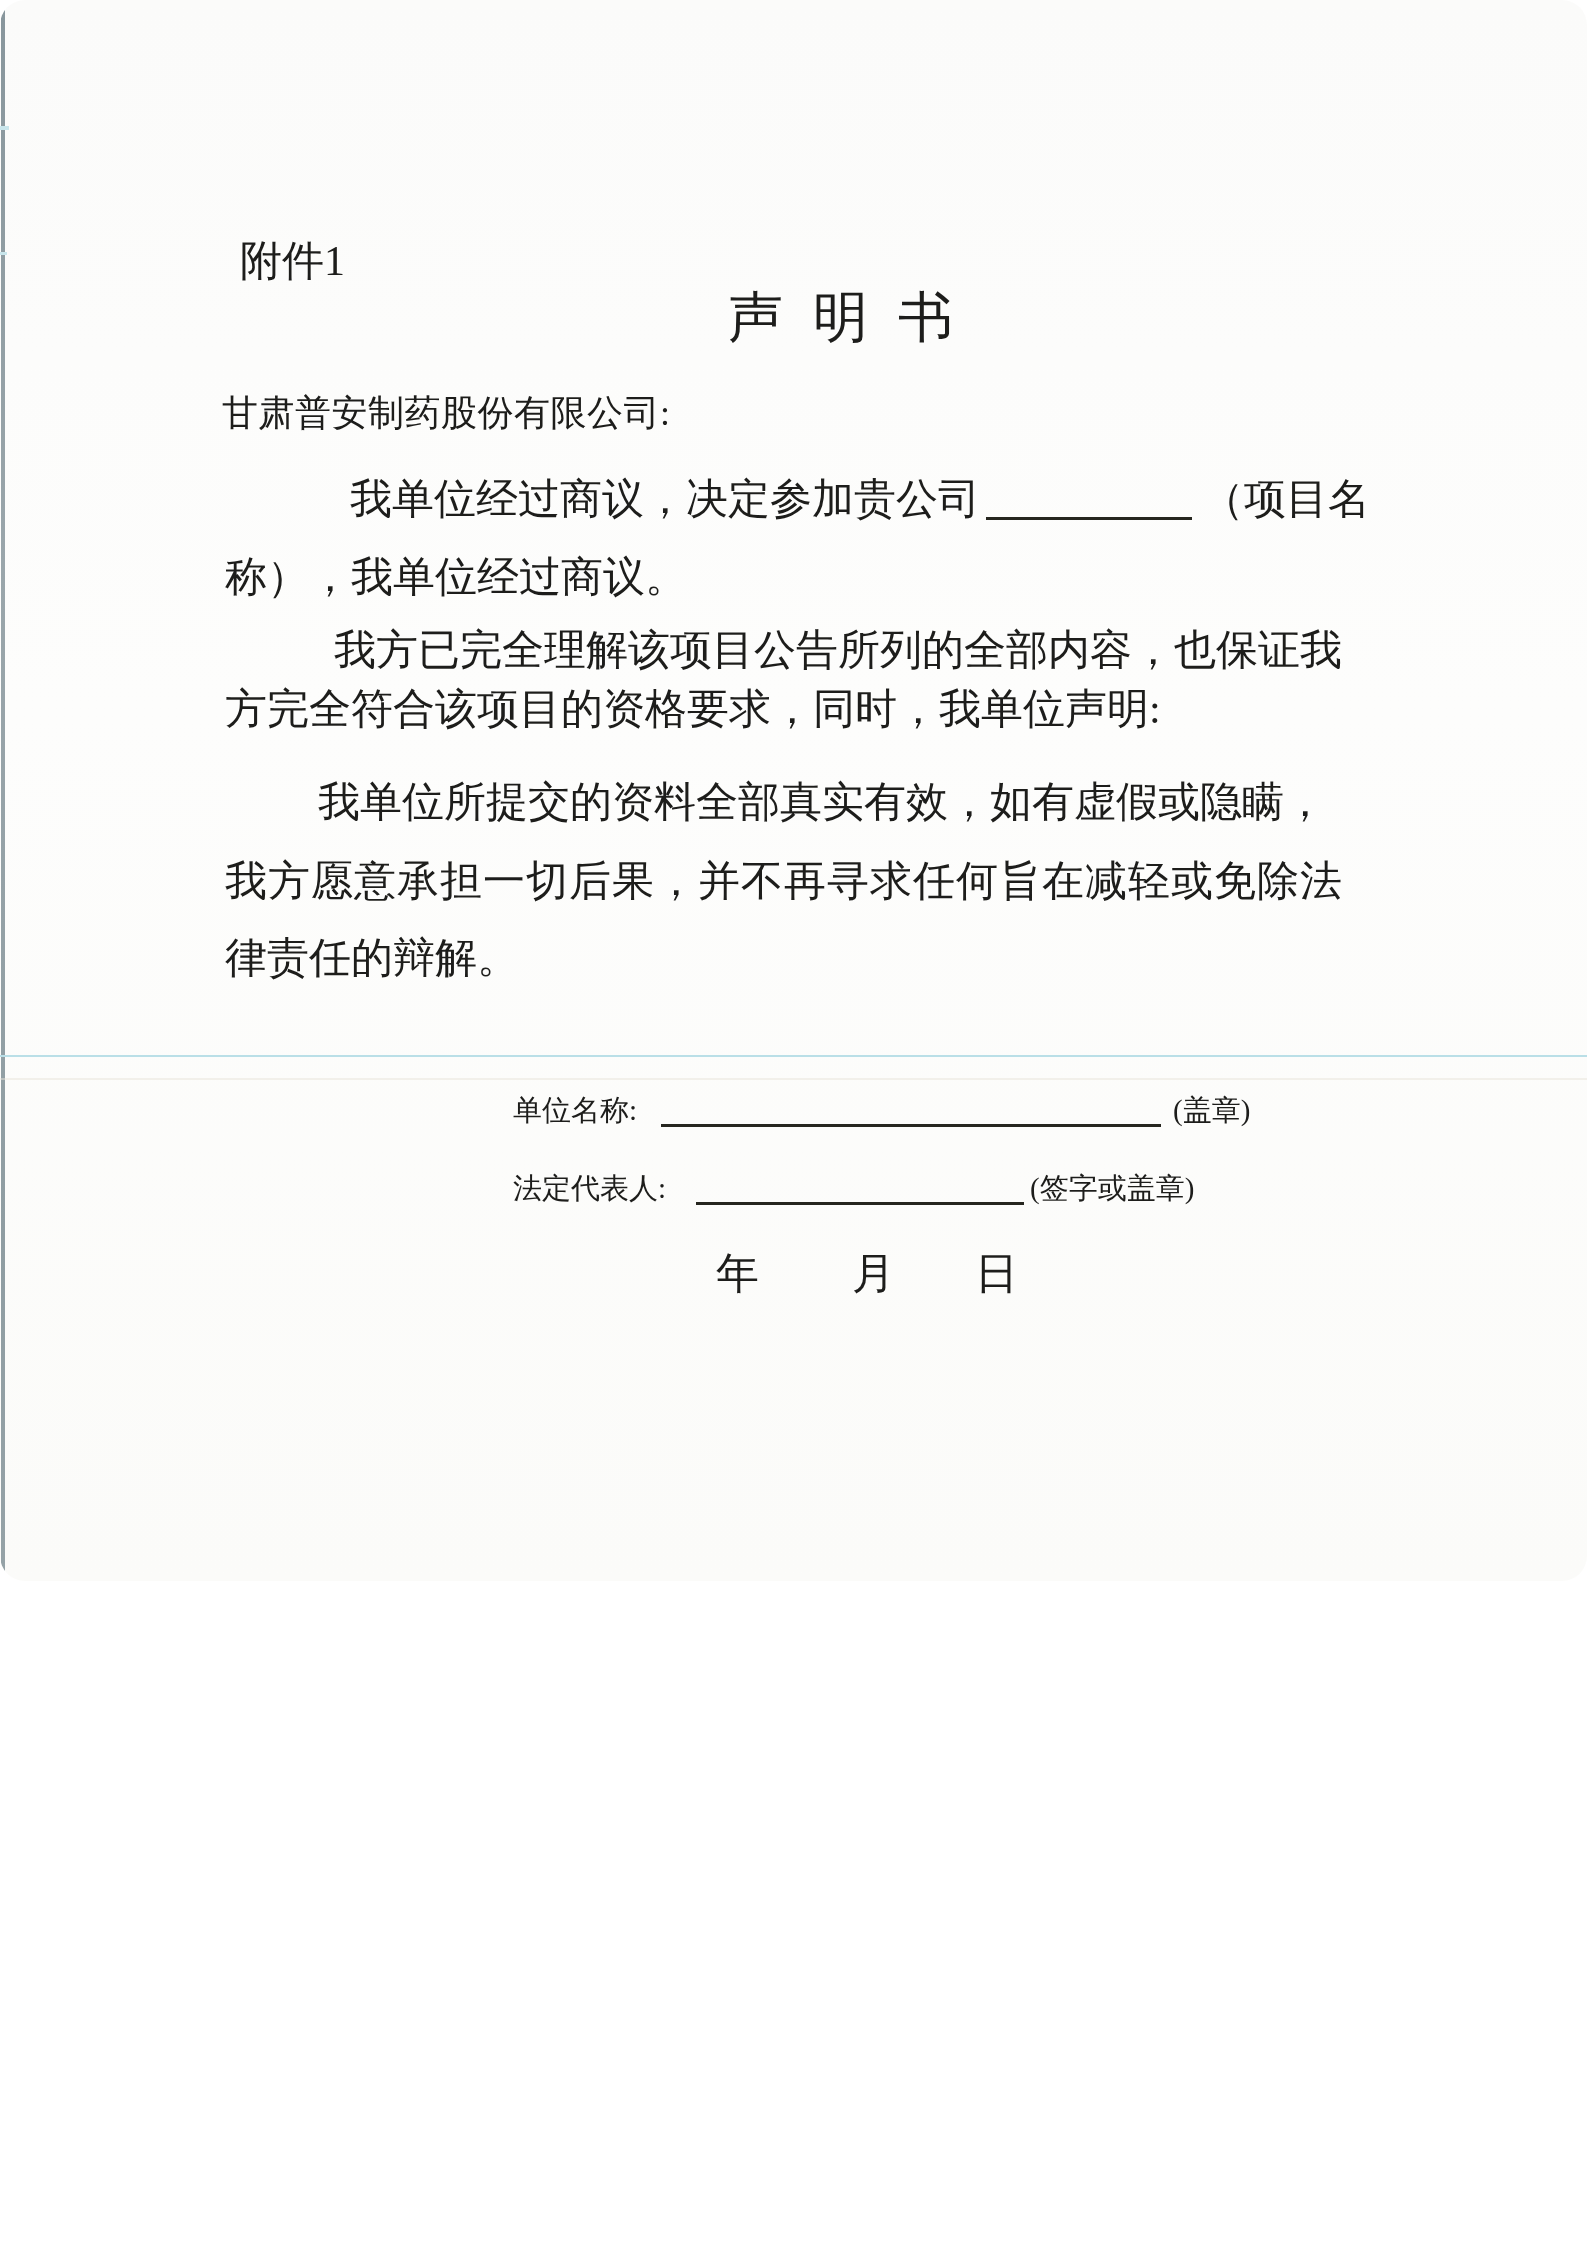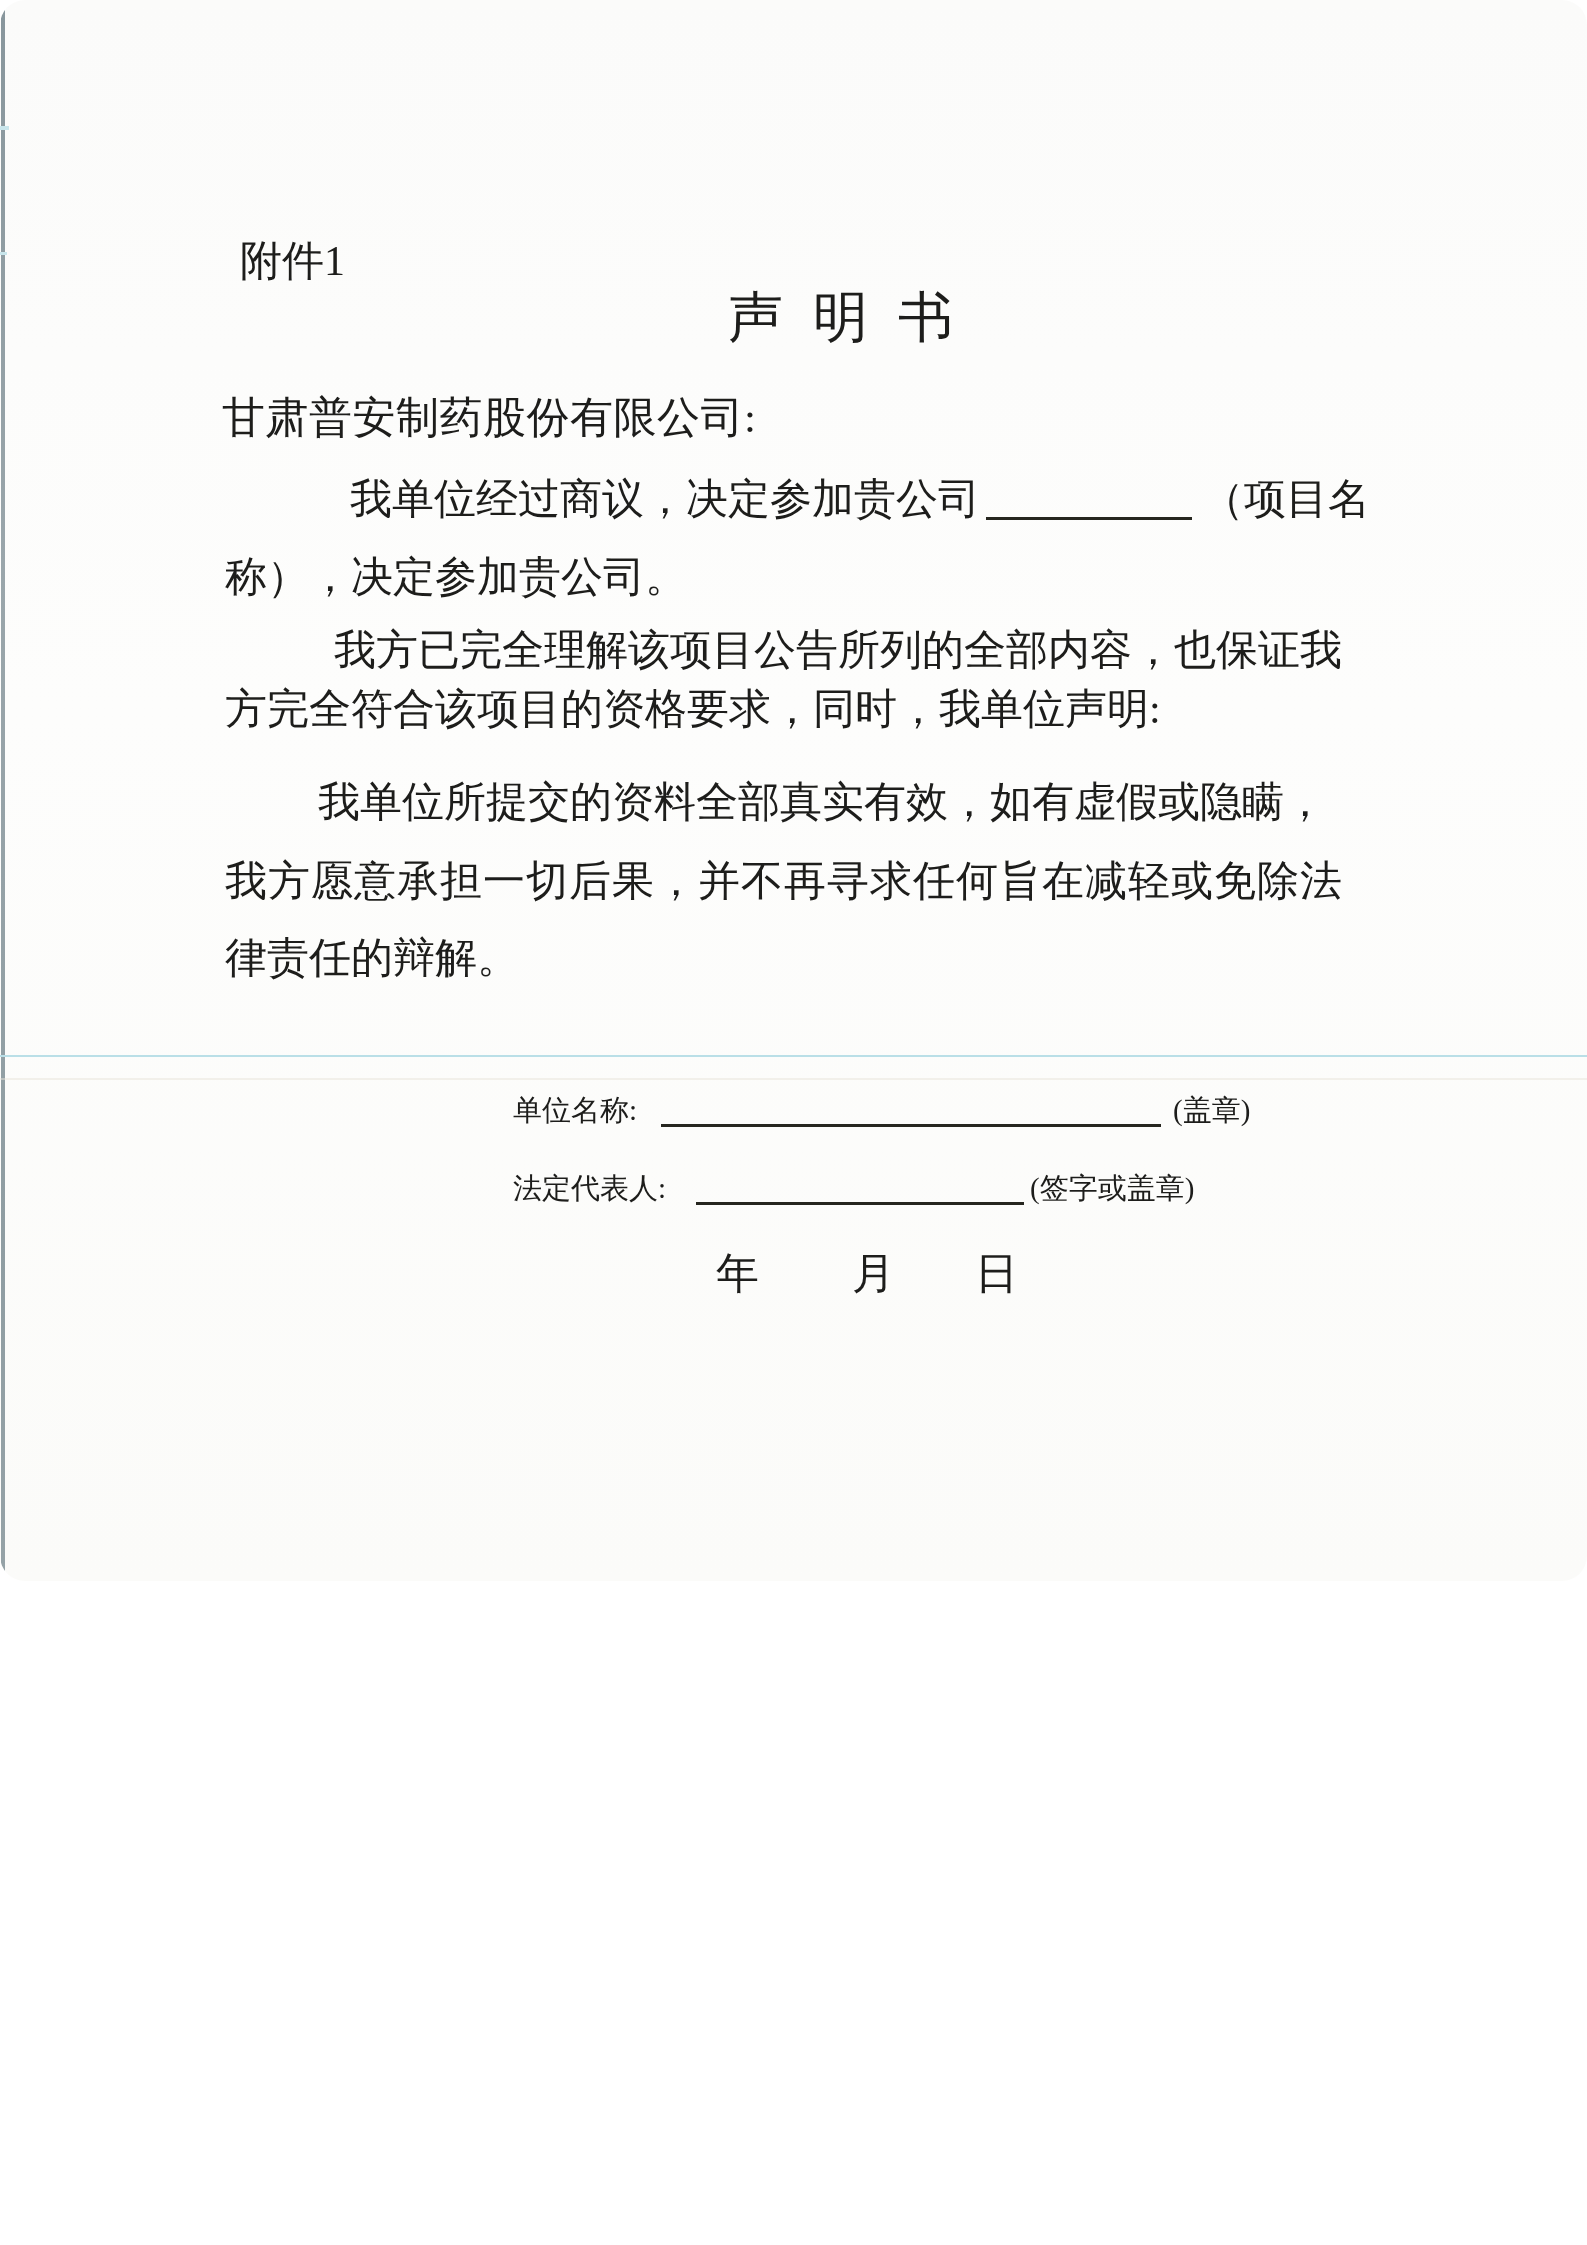--- a/index.html
+++ b/index.html
@@ -33,21 +33,21 @@
     position: absolute; left: 240px; top: 238px;
     font-size: 42px; line-height: 1.1; white-space: nowrap;
   }
   .title {
     position: absolute; left: 716px; top: 276px; margin: 12px;
     font-size: 55px; font-weight: 400; letter-spacing: 30px;
     line-height: 1.1; white-space: nowrap;
   }
   .salutation {
     position: absolute; left: 222px; top: 392px;
-    font-size: 43px; line-height: 1.2; letter-spacing: .5px; white-space: nowrap;
+    font-size: 36px; line-height: 1.2; letter-spacing: .5px; white-space: nowrap;
   }
 
   .bline {
     position: absolute; font-size: 42px; line-height: 1.2; white-space: nowrap;
   }
   .l1 { left: 334px; top: 474px; margin-left: 16px; }
   .l2 { left: 225px; top: 552px; }
   .l3 { left: 334px; top: 625px; }
   .l4 { left: 225px; top: 684px; }
   .l5 { left: 318px; top: 777px; }
@@ -91,21 +91,21 @@
   <div class="scanline cyan"></div>
   <div class="scanline faint"></div>
 
   <div class="attachment">附件1</div>
   <h1 class="title">声明书</h1>
   <div class="salutation">甘肃普安制药股份有限公司:</div>
 
   <div class="bline l1">
     <span>我单位经过商议，决定参加贵公司</span><span class="blank blank-project"></span><span>（项目名</span>
   </div>
-  <div class="bline l2">称），决定参加贵公司。</div>
+  <div class="bline l2">称），我单位经过商议。</div>
   <div class="bline l3">我方已完全理解该项目公告所列的全部内容，也保证我</div>
   <div class="bline l4">方完全符合该项目的资格要求，同时，我单位声明:</div>
   <div class="bline l5">我单位所提交的资料全部真实有效，如有虚假或隐瞒，</div>
   <div class="bline l6">我方愿意承担一切后果，并不再寻求任何旨在减轻或免除法</div>
   <div class="bline l7">律责任的辩解。</div>
 
   <div class="sig sig-a">
     <span>单位名称:</span><span class="blank blank-company"></span><span>(盖章)</span>
   </div>
   <div class="sig sig-b">

